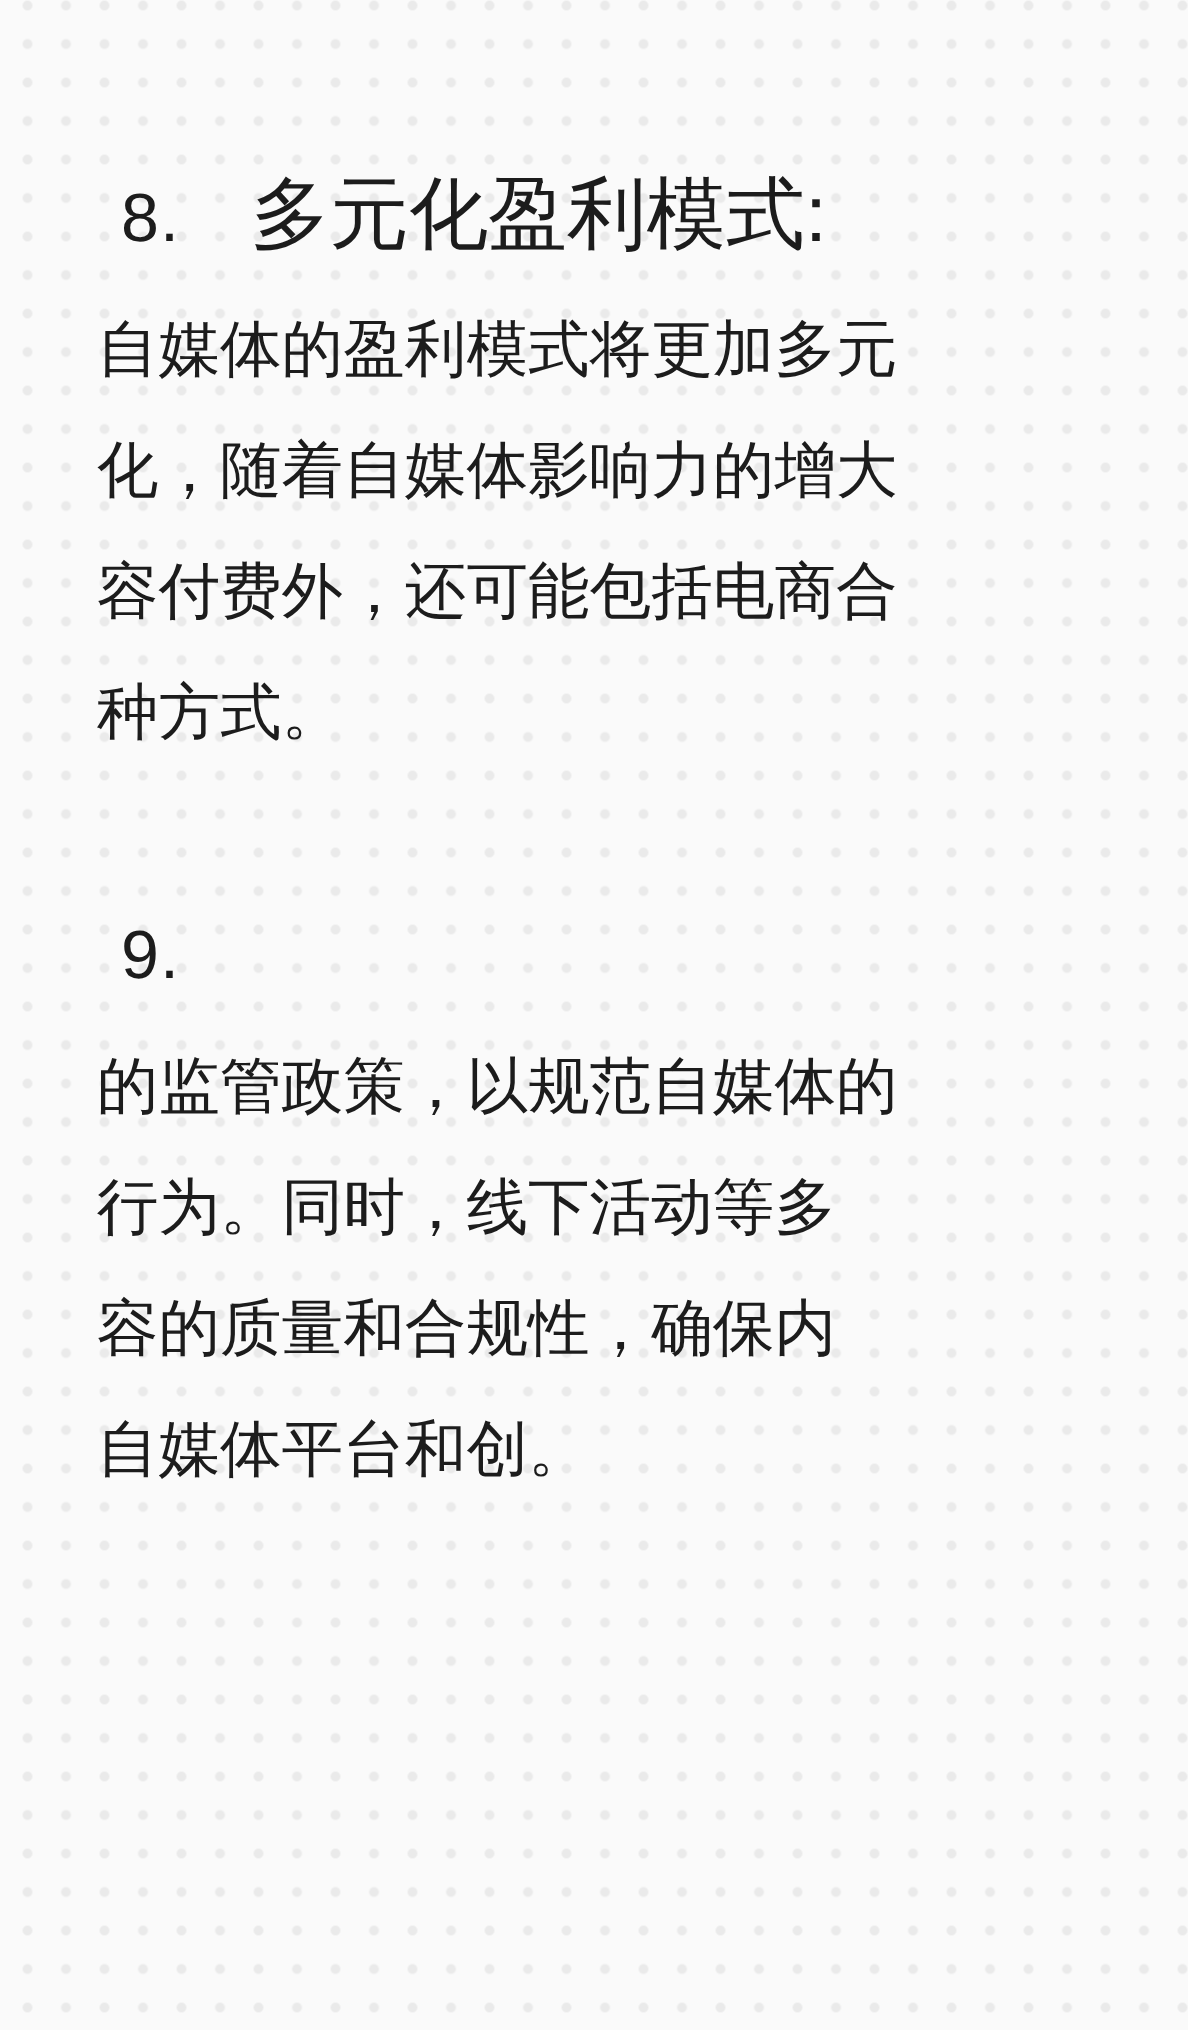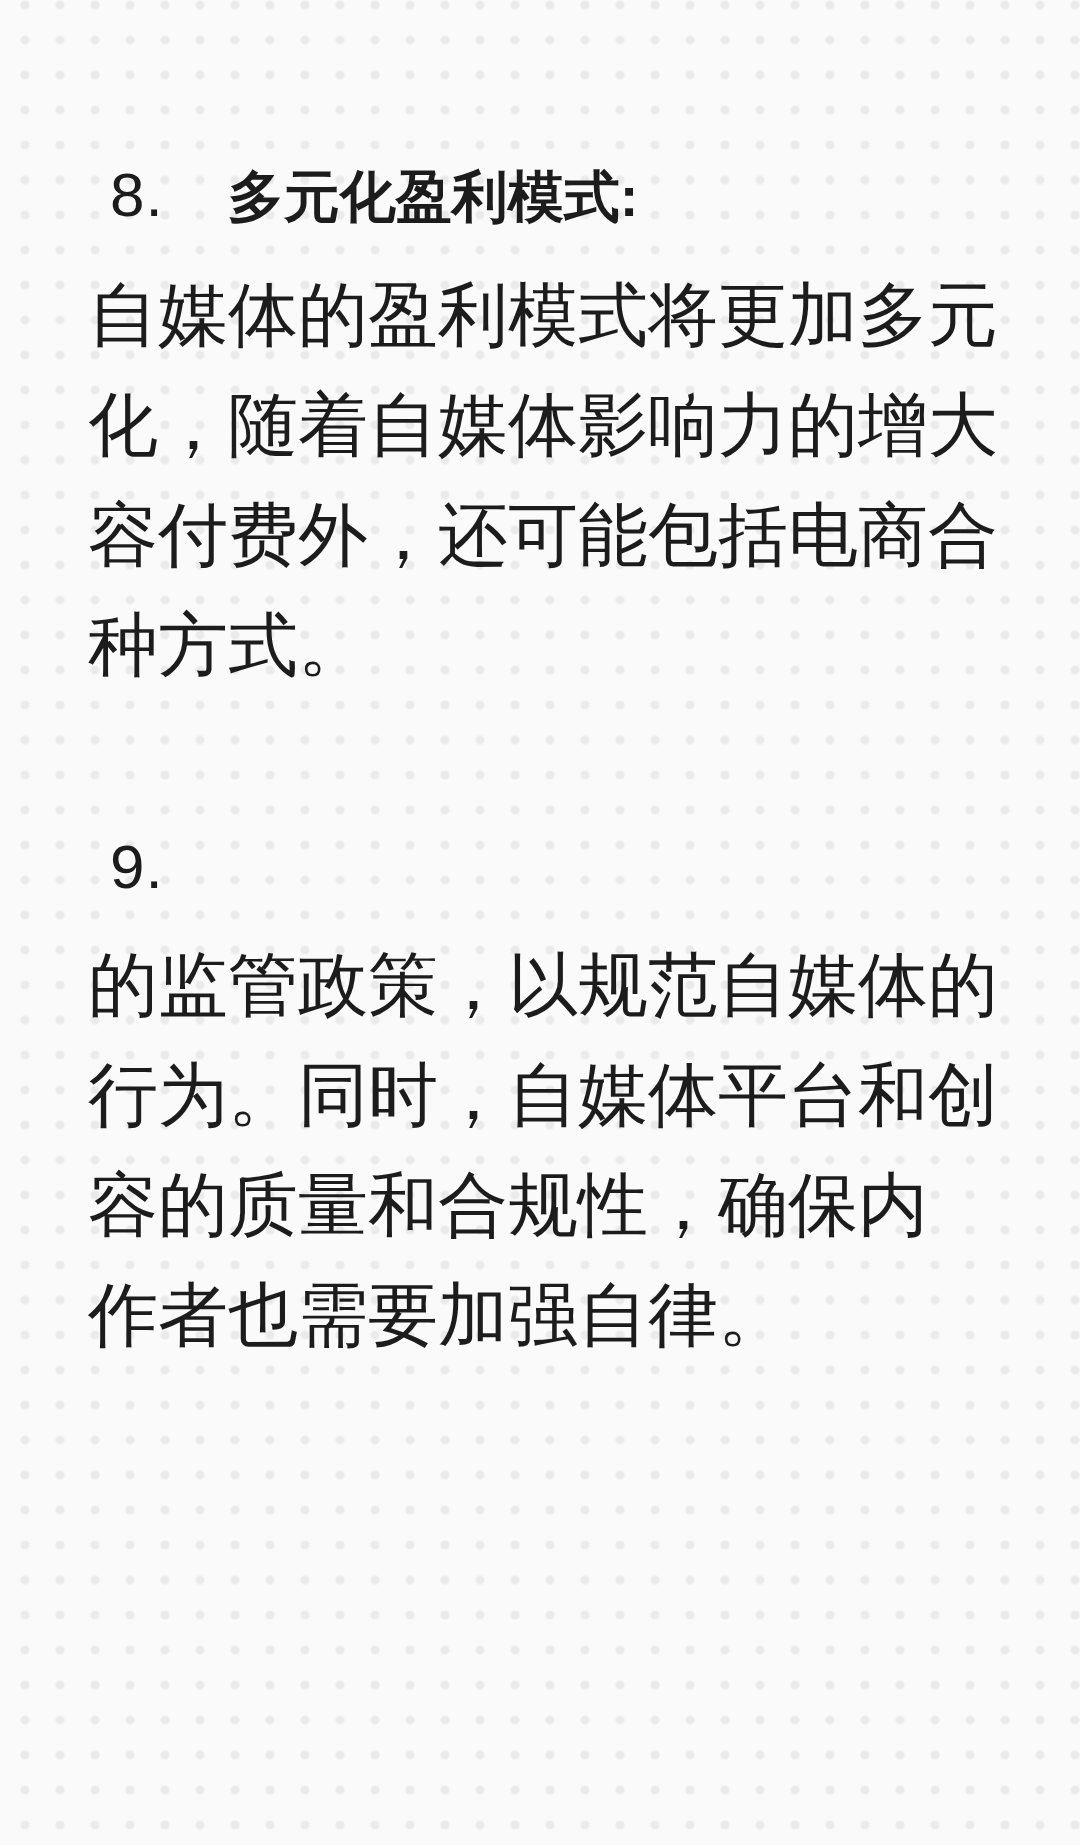--- a/index.html
+++ b/index.html
@@ -38,27 +38,27 @@
     margin-top: 112px;
   }
   .list-number {
     font-size: 62px;
     font-weight: 500;
     margin-left: 22px;
     margin-right: 64px;
     letter-spacing: 1px;
   }
   .heading-text {
-    font-size: 56px;
-    font-weight: 700;
+    font-size: 72px;
+    font-weight: 400;
     letter-spacing: 0px;
   }
   .para {
     margin-top: 8px;
-    font-size: 70px;
+    font-size: 56px;
     line-height: 110px;
     font-weight: 400;
     width: 940px;
   }
   .body-line {
     white-space: nowrap;
   }
 </style>
 </head>
 <body style="--bg: #fafafa; --dot: #eaeaea; --fg: #1c1c1c;">
@@ -77,19 +77,19 @@
       <div class="body-line">种方式。</div>
     </div>
   </div>
 
   <div class="section">
     <div class="heading-row second">
       <span class="list-number">9.</span>
     </div>
     <div class="para">
       <div class="body-line">的监管政策，以规范自媒体的</div>
-      <div class="body-line">行为。同时，自媒体平台和创</div>
+      <div class="body-line">行为。同时，线下活动等多</div>
       <div class="body-line">容的质量和合规性，确保内</div>
-      <div class="body-line">作者也需要加强自律。</div>
+      <div class="body-line">自媒体平台和创。</div>
     </div>
   </div>
 
 </div>
 
 </body></html>

